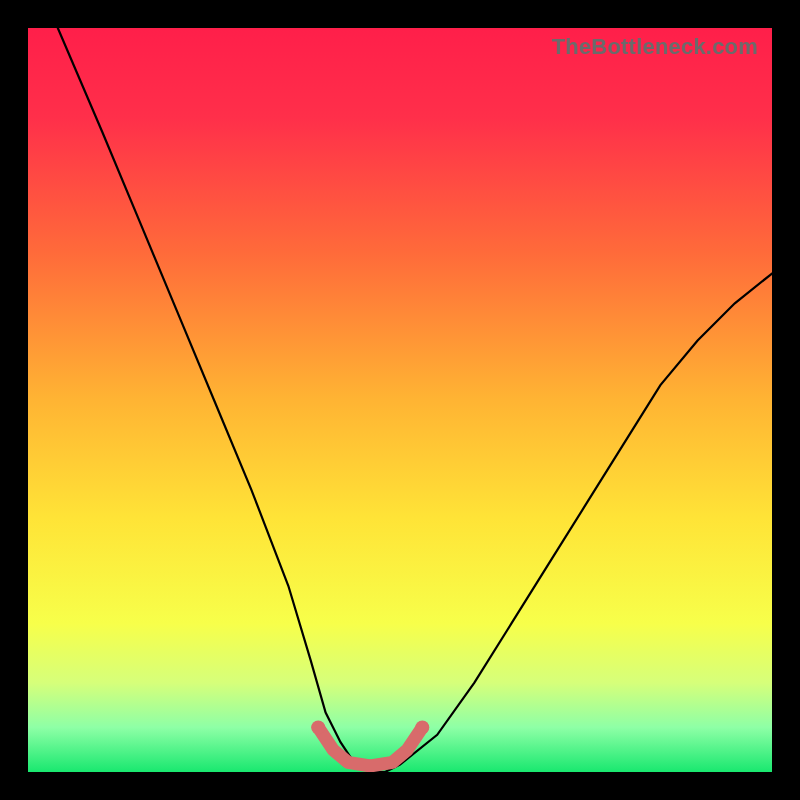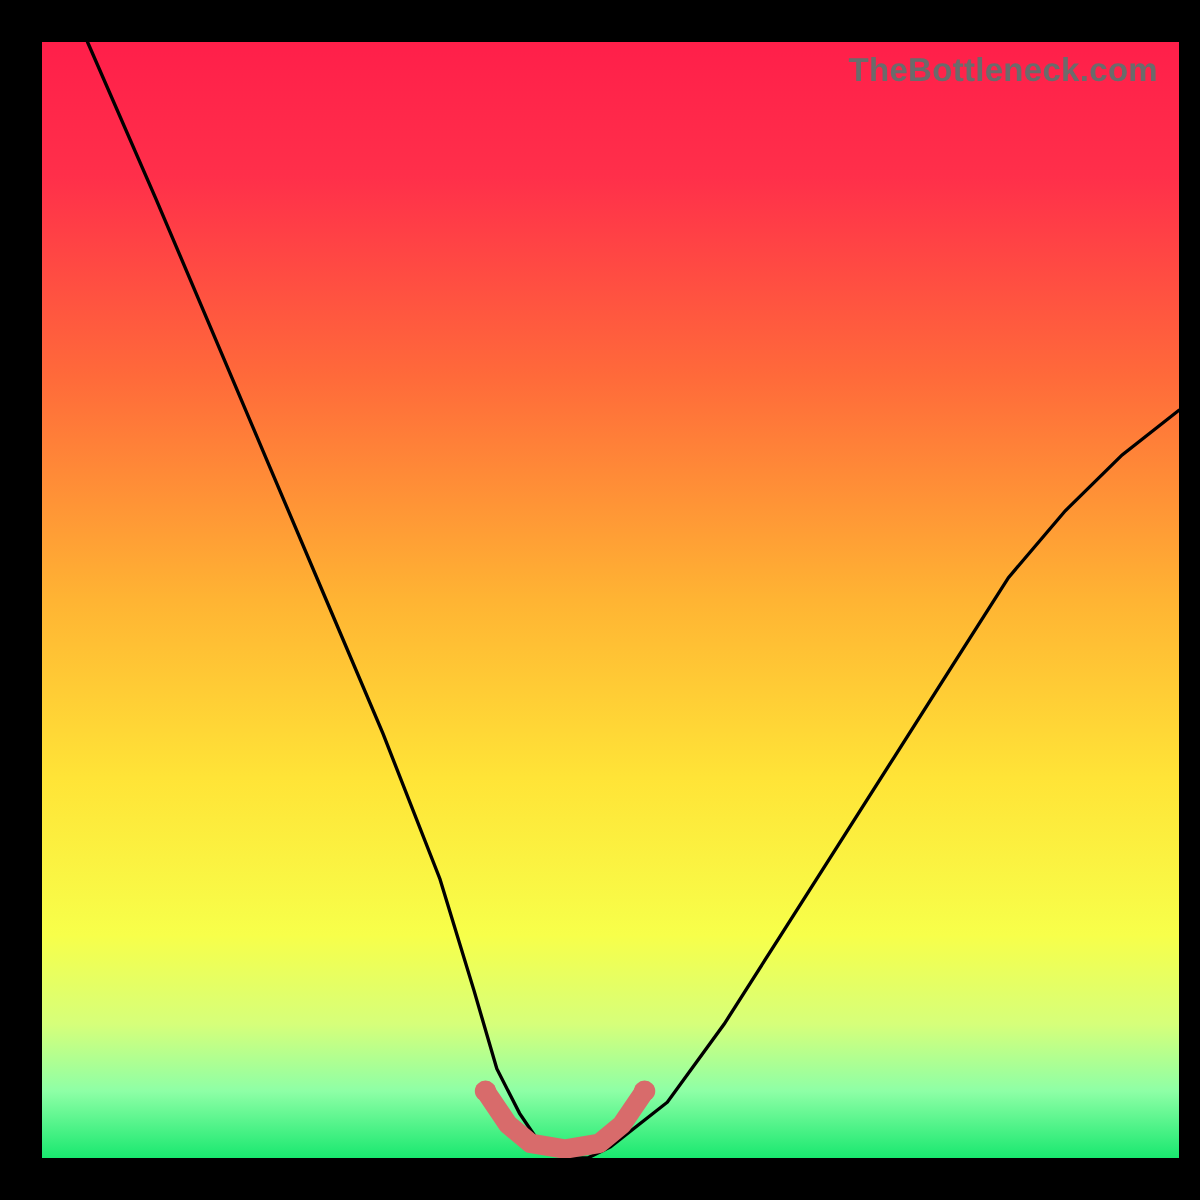--- a/index.html
+++ b/index.html
@@ -16,21 +16,20 @@
     height: 800px;
     background: #000;
   }
   .plot {
     position: absolute;
     left: 28px;
     top: 28px;
     width: 744px;
     height: 744px;
     overflow: hidden;
-    padding-left: 14px;
   }
   .gradient {
     position: absolute;
     left: 0; top: 0; width: 100%; height: 100%;
   }
   .watermark {
     position: absolute;
     top: 6px;
     right: 14px;
     font-family: Arial, Helvetica, sans-serif;

